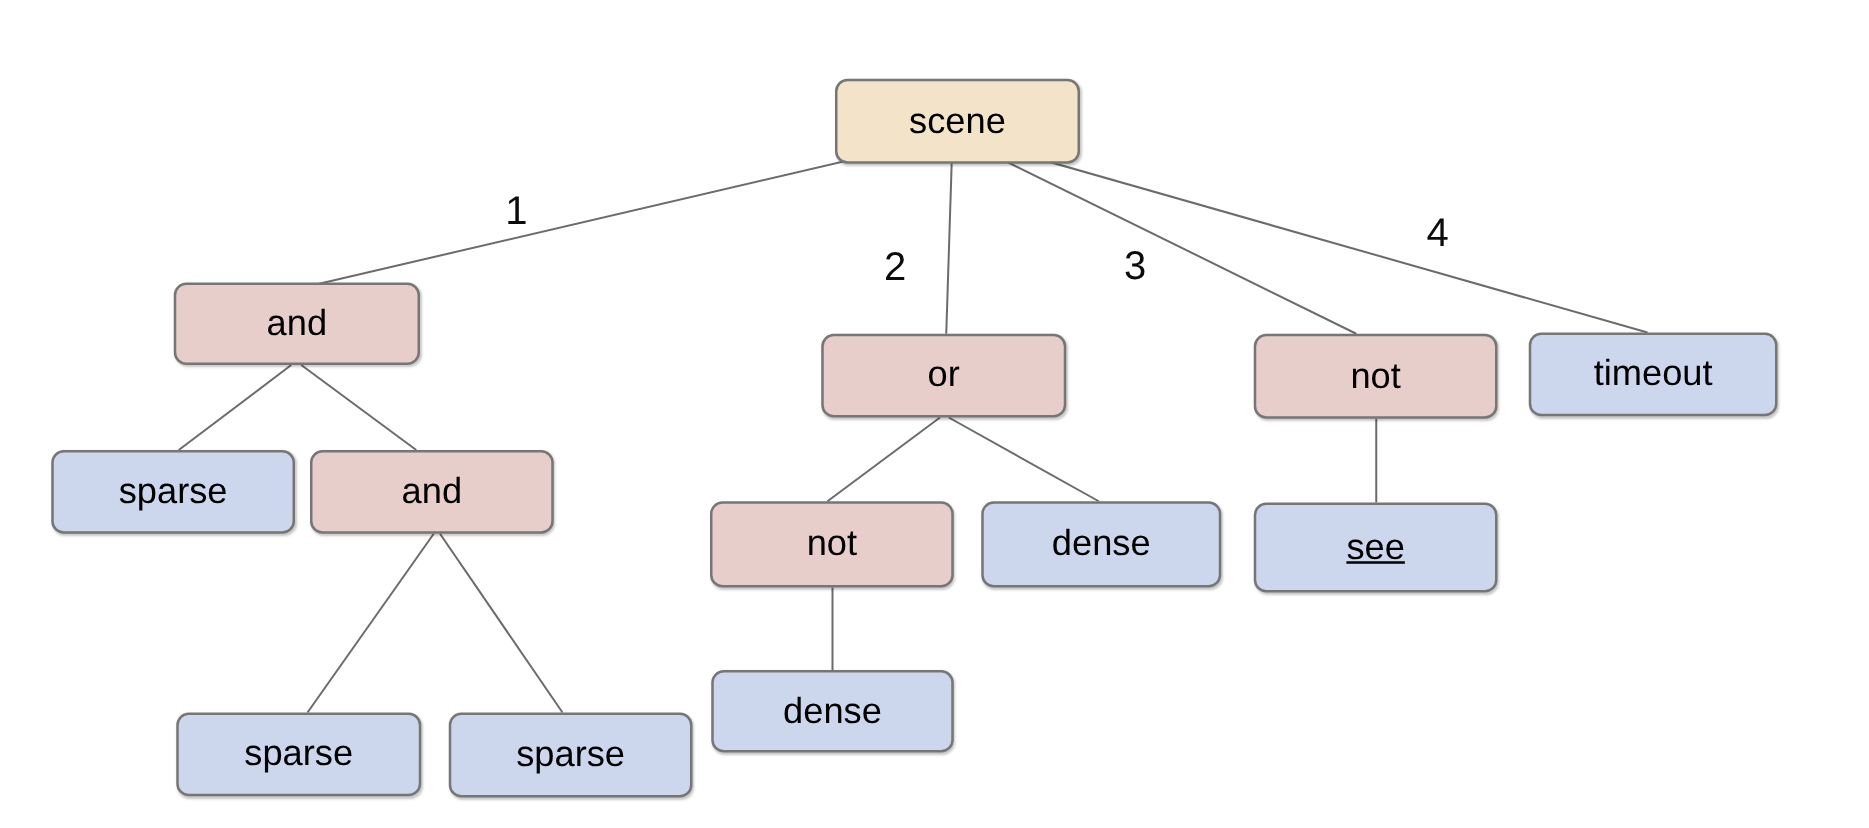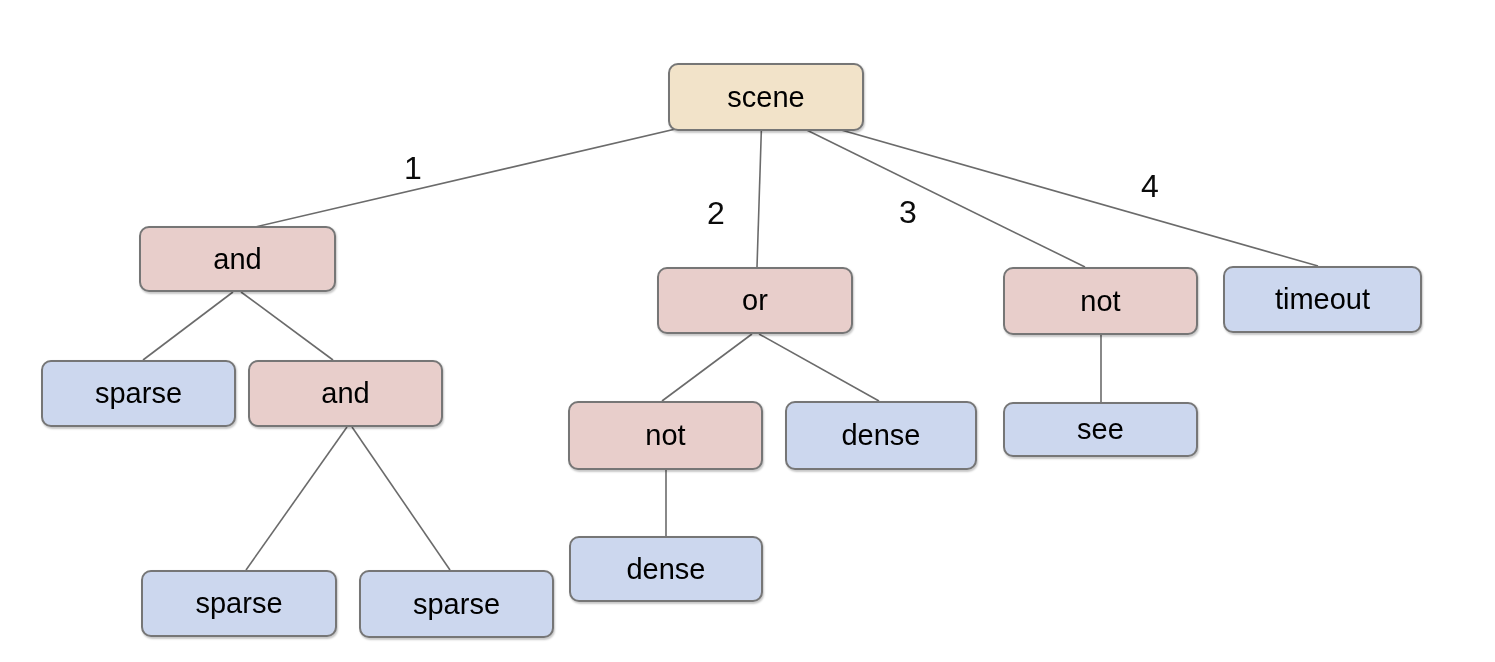--- a/index.html
+++ b/index.html
@@ -69,18 +69,18 @@
       <span class="edge-label" style="left: 1150px; top: 186px;">4</span>
       <div class="node" style="left: 668px; top: 42px; width: 196px; height: 68px; background: rgb(242, 227, 201); border-color: rgb(118, 118, 118); margin-top: 21px;">scene</div>
       <div class="node" style="left: 139px; top: 226px; width: 197px; height: 66px; background: rgb(232, 206, 203); border-color: rgb(118, 118, 118);">and</div>
       <div class="node" style="left: 657px; top: 267px; width: 196px; height: 67px; background: rgb(232, 206, 203); border-color: rgb(118, 118, 118);">or</div>
       <div class="node" style="left: 1003px; top: 267px; width: 195px; height: 68px; background: rgb(232, 206, 203); border-color: rgb(118, 118, 118);">not</div>
       <div class="node" style="left: 1223px; top: 266px; width: 199px; height: 67px; background: rgb(204, 215, 238); border-color: rgb(118, 118, 118); text-align: right;">timeout</div>
       <div class="node" style="left: 41px; top: 360px; width: 195px; height: 67px; background: rgb(204, 215, 238); border-color: rgb(118, 118, 118);">sparse</div>
       <div class="node" style="left: 248px; top: 360px; width: 195px; height: 67px; background: rgb(232, 206, 203); border-color: rgb(118, 118, 118);">and</div>
       <div class="node" style="left: 568px; top: 401px; width: 195px; height: 69px; background: rgb(232, 206, 203); border-color: rgb(118, 118, 118);">not</div>
       <div class="node" style="left: 785px; top: 401px; width: 192px; height: 69px; background: rgb(204, 215, 238); border-color: rgb(118, 118, 118);">dense</div>
-      <div class="node" style="left: 1003px; top: 402px; width: 195px; height: 55px; background: rgb(204, 215, 238); border-color: rgb(118, 118, 118);">see</div>
+      <div class="node" style="left: 1003px; top: 402px; width: 195px; height: 72px; background: rgb(204, 215, 238); border-color: rgb(118, 118, 118); text-decoration: underline;">see</div>
       <div class="node" style="left: 141px; top: 570px; width: 196px; height: 67px; background: rgb(204, 215, 238); border-color: rgb(118, 118, 118);">sparse</div>
       <div class="node" style="left: 359px; top: 570px; width: 195px; height: 68px; background: rgb(204, 215, 238); border-color: rgb(118, 118, 118);">sparse</div>
       <div class="node" style="left: 569px; top: 536px; width: 194px; height: 66px; background: rgb(204, 215, 238); border-color: rgb(118, 118, 118);">dense</div>
     </div>
 </div>
 
 </body></html>

